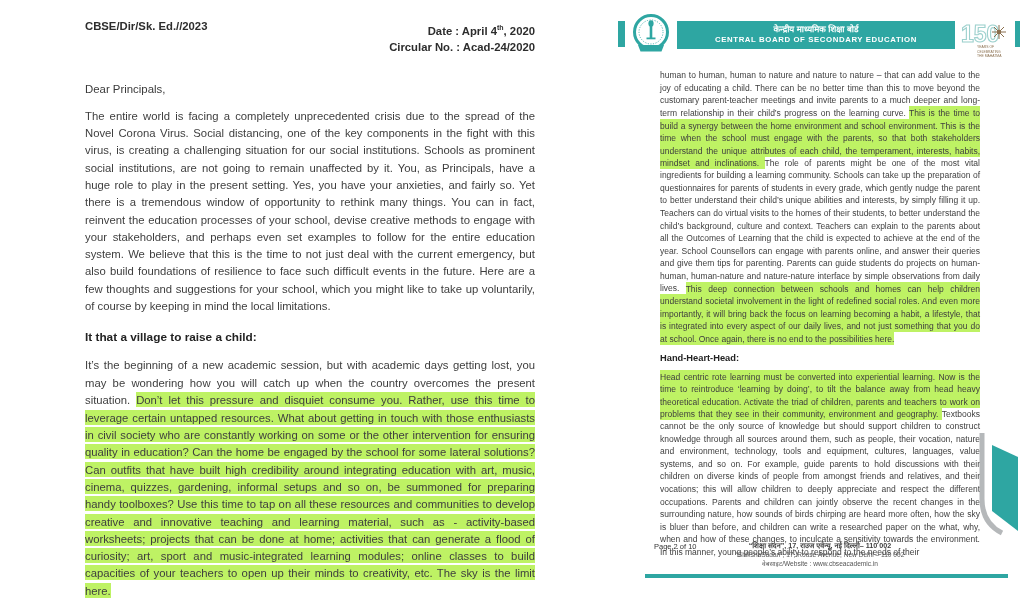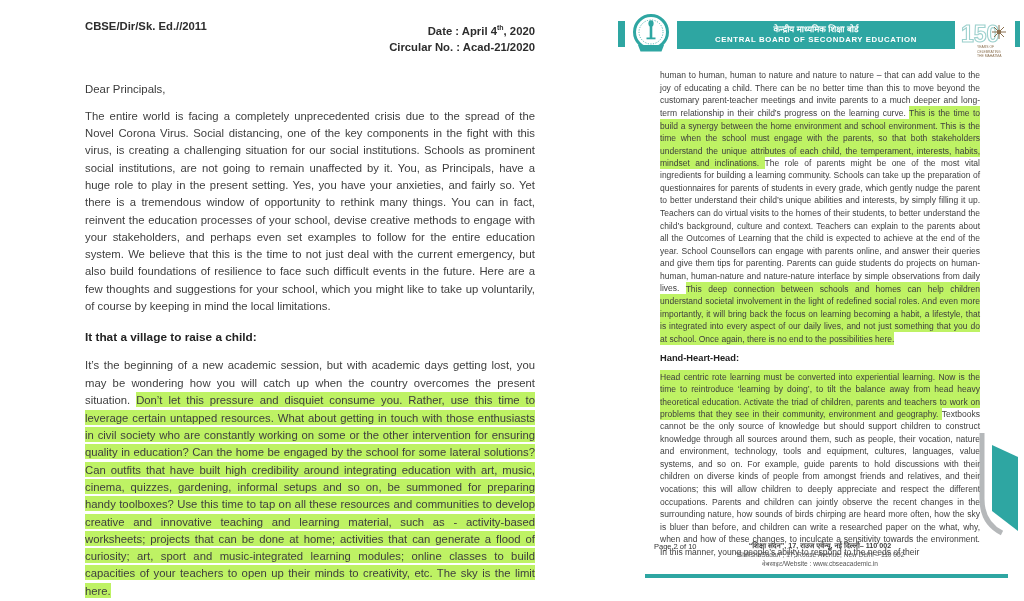--- a/index.html
+++ b/index.html
@@ -40,24 +40,24 @@
   .addr2 { font-size:6.6px; color:#555; margin-top:1px; }
   .addr3 { font-size:6.6px; color:#555; margin-top:1px; }
   .footer-rule { position:absolute; left:27px; top:561px; width:363px; height:4px; background:#2EA6A2; }
   .book-icon { position:absolute; right:0px; top:416px; }
 </style>
 </head>
 <body>
 
 <div class="page-left">
   <div class="hdr-row">
-    <div class="hdr-ref">CBSE/Dir/Sk. Ed.//2011</div>
+    <div class="hdr-ref">CBSE/Dir/Sk. Ed.//2023</div>
     <div class="hdr-right">
       <div><span>Date : April 4</span><sup>th</sup><span>, 2020</span></div>
-      <div>Circular No. : Acad-21/2020</div>
+      <div>Circular No. : Acad-24/2020</div>
     </div>
   </div>
 
   <div class="salutation">Dear Principals,</div>
 
   <div class="para-l">The entire world is facing a completely unprecedented crisis due to the spread of the Novel Corona Virus. Social distancing, one of the key components in the fight with this virus, is creating a challenging situation for our social institutions. Schools as prominent social institutions, are not going to remain unaffected by it. You, as Principals, have a huge role to play in the present setting. Yes, you have your anxieties, and fairly so. Yet there is a tremendous window of opportunity to rethink many things. You can in fact, reinvent the education processes of your school, devise creative methods to engage with your stakeholders, and perhaps even set examples to follow for the entire education system. We believe that this is the time to not just deal with the current emergency, but also build foundations of resilience to face such difficult events in the future. Here are a few thoughts and suggestions for your school, which you might like to take up voluntarily, of course by keeping in mind the local limitations.</div>
 
   <div class="heading-l">It that a village to raise a child:</div>
 
   <div class="para-l"><span>It’s the beginning of a new academic session, but with academic days getting lost, you may be wondering how you will catch up when the country overcomes the present situation. </span><span class="hl">Don’t let this pressure and disquiet consume you. Rather, use this time to leverage certain untapped resources. What about getting in touch with those enthusiasts in civil society who are constantly working on some or the other intervention for ensuring quality in education? Can the home be engaged by the school for some lateral solutions? Can outfits that have built high credibility around integrating education with art, music, cinema, quizzes, gardening, informal setups and so on, be summoned for preparing handy toolboxes? Use this time to tap on all these resources and communities to develop creative and innovative teaching and learning material, such as - activity-based worksheets; projects that can be done at home; activities that can generate a flood of curiosity; art, sport and music-integrated learning modules; online classes to build capacities of your teachers to open up their minds to creativity, etc. The sky is the limit here.</span></div>

